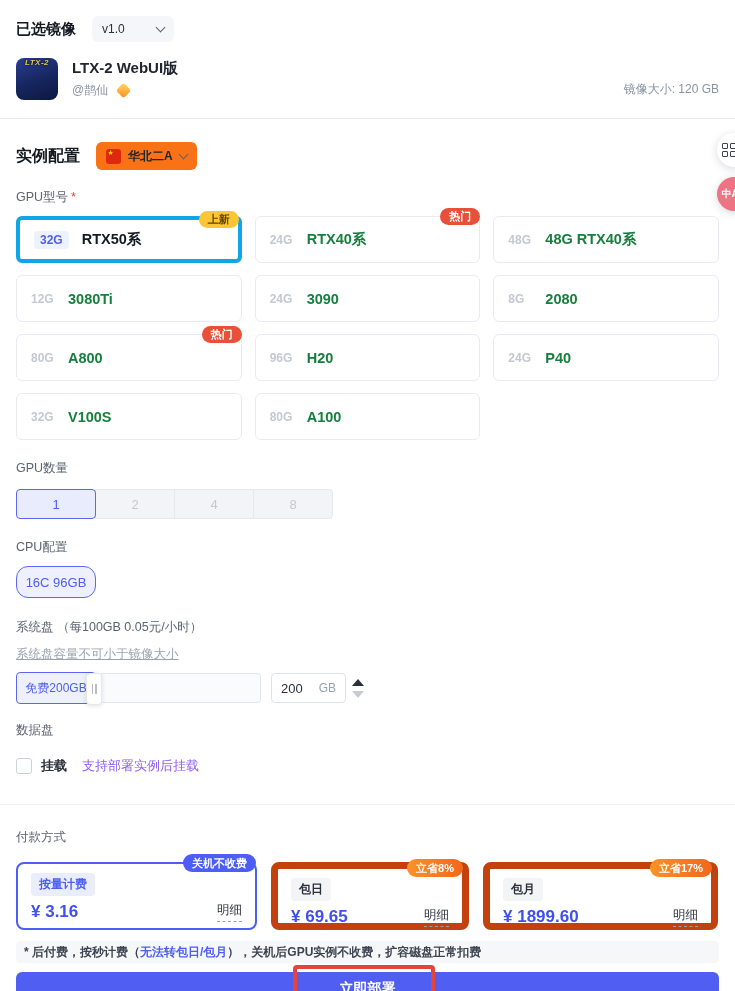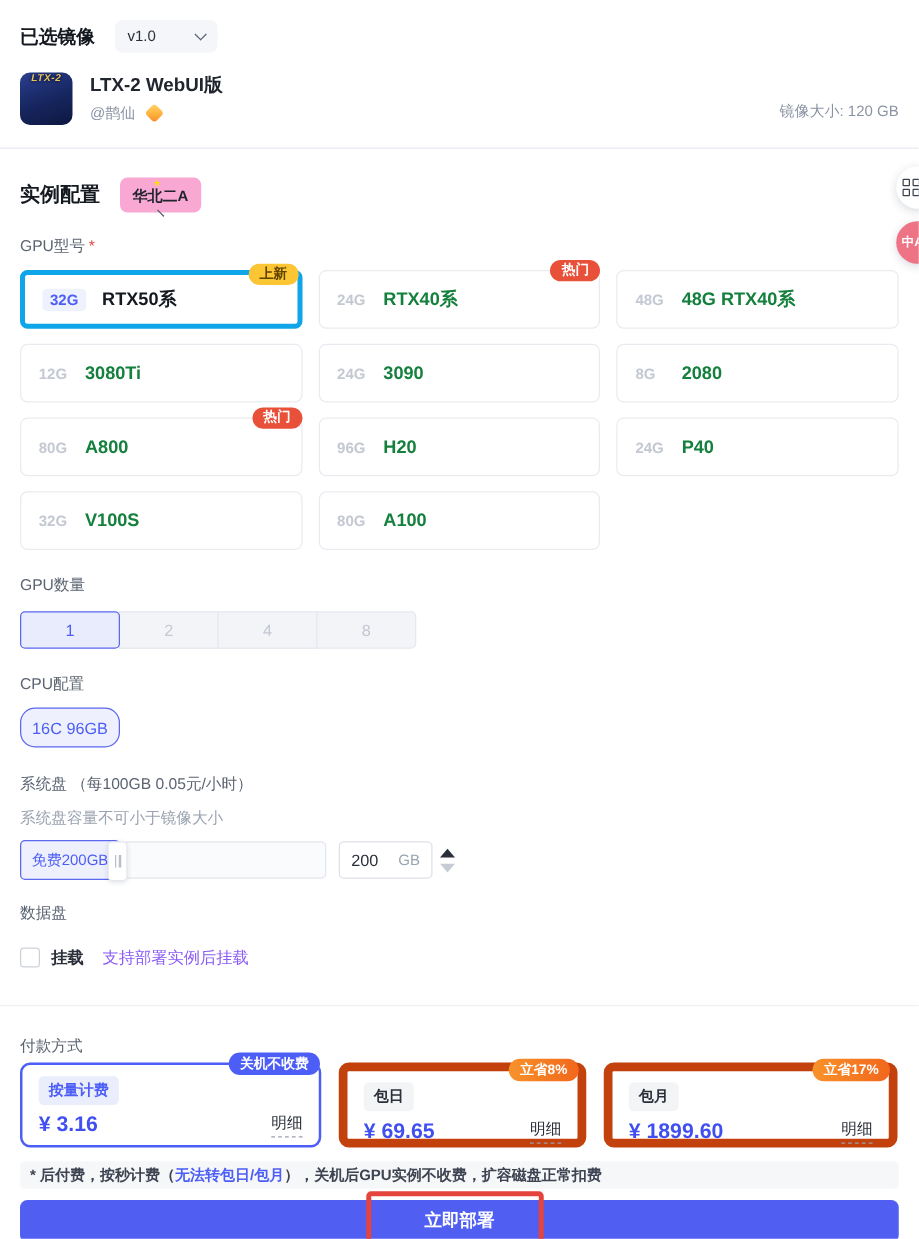--- a/index.html
+++ b/index.html
@@ -38,22 +38,22 @@
     display:flex; align-items:center; justify-content:center; }
   .float-grid { top:117px; }
   .grid-ic { display:grid; grid-template-columns:6px 6px; grid-template-rows:6px 6px; gap:2px; margin-right:10px; }
   .grid-ic i { border:1.5px solid #3a414e; border-radius:1px; display:block; }
   .float-trans { top:161px; background:#ee7384; }
   .float-trans span { color:#fff; font-size:10px; font-weight:bold; margin-right:8px; }
 
   
   .cfg-row { display:flex; align-items:center; margin-top:23px; height:28px; }
   .cfg-title { font-size:16px; font-weight:bold; color:#14181f; }
-  .region-pill { margin-left:16px; height:28px; background:#f9a8d4; border-radius:6px;
-    display:flex; align-items:center; padding:0 10px; gap:7px; cursor:pointer;flex-direction:column; }
+  .region-pill { margin-left:16px; height:28px; background:#f97316; border-radius:6px;
+    display:flex; align-items:center; padding:0 10px; gap:7px; cursor:pointer; }
   .flag { width:15px; height:15px; background:#de2910; border-radius:3px; position:relative; }
   .flag::before { content:"★"; color:#ffde00; font-size:7px; position:absolute; left:1.5px; top:0.5px; }
   .region-pill .txt { font-size:12px; font-weight:bold; color:#20252e; }
 
   .field-label { font-size:12.5px; color:#5b6472; margin-top:20px; }
   .req { color:#e5443c; margin-left:3px; }
   .gpu-label { margin-top:19px; }
 
   
   .gpu-grid { margin-top:10px; display:grid; grid-template-columns:1fr 1fr 1fr; gap:12px 13px; }
@@ -76,21 +76,21 @@
   .seg:first-child { margin-left:0; border-radius:4px 0 0 4px; }
   .seg:last-child { border-radius:0 4px 4px 0; }
   .seg.selected { background:#e9ecfc; border:1px solid #5a67ee; color:#4c5ef5; z-index:1; border-radius:4px; }
 
   .pill-btn { margin-top:10px; width:80px; height:32px; background:#eef0fd; border:1px solid #5a67ee;
     border-radius:12px; color:#4c5ef5; font-size:13px; display:flex; align-items:center; justify-content:center;
     cursor:pointer; }
 
   
   .sys-label { margin-top:21px; }
-  .hint { font-size:12.5px; color:#9aa3b0; margin-top:10px; }
+  .hint { font-size:12.5px; color:#9aa3b0; margin-top:10px;text-decoration:underline; }
   .disk-row { display:flex; align-items:center; margin-top:9px; height:32px; }
   .free-btn { width:80px; height:32px; background:#eef0fd; border:1px solid #5a67ee; border-radius:4px;
     color:#4c5ef5; font-size:12px; display:flex; align-items:center; justify-content:center; cursor:pointer; }
   .slider { position:relative; margin-left:3px; width:162px; height:30px; background:#fafbfd;
     border:1px solid #e3e6eb; border-radius:4px; cursor:pointer; }
   .handle { position:absolute; left:-14px; top:-1px; width:16px; height:32px; background:#fff;
     border:1px solid #e6e8ee; border-radius:4px; box-shadow:0 1px 4px rgba(30,40,70,.14);
     display:flex; align-items:center; justify-content:center; gap:2px; cursor:grab; }
   .handle i { width:1.5px; height:10px; background:#b8bec8; display:block; }
   .num-wrap { display:flex; align-items:center; margin-left:10px; }
@@ -107,21 +107,21 @@
 
   
   .data-label { margin-top:18px; }
   .mount-row { display:flex; align-items:center; margin-top:18px; gap:9px; }
   .checkbox { width:16px; height:16px; border:1px solid #cdd2da; border-radius:3px; background:#fff; cursor:pointer; }
   .mount-txt { font-size:13px; font-weight:bold; color:#2a2f3a; }
   .mount-hint { font-size:13px; color:#8b5cf6; margin-left:6px; }
 
   
   .pay-label { margin-top:24px; }
-  .plan-grid { margin-top:4px; display:grid; grid-template-columns:241px 198px 235px; gap:14px; }
+  .plan-grid { margin-top:16px; display:grid; grid-template-columns:241px 198px 235px; gap:14px; }
   .plan { position:relative; height:68px; border:7px solid #c2410c; border-radius:8px; padding:9px 13px;
     background:#fff; cursor:pointer; }
   .plan.selected { border:2px solid #4c5ef5; }
   .plan-chip { display:inline-block; font-size:12px; font-weight:bold; color:#2a2f3a; background:#f2f4f6;
     border-radius:4px; padding:3px 8px; }
   .plan.selected .plan-chip { color:#4c5ef5; background:#e9edfc; }
   .plan-bottom { display:flex; align-items:flex-end; justify-content:space-between; margin-top:6px; }
   .plan-price { font-size:17px; font-weight:bold; color:#3f4ff0; }
   .plan-detail { font-size:12.5px; color:#2a2f3a; border-bottom:1.5px dashed #9aa0ab; padding-bottom:2px; cursor:pointer; }
   .plan-badge { position:absolute; top:-10px; right:-1px; font-size:11px; font-weight:bold; color:#fff;

